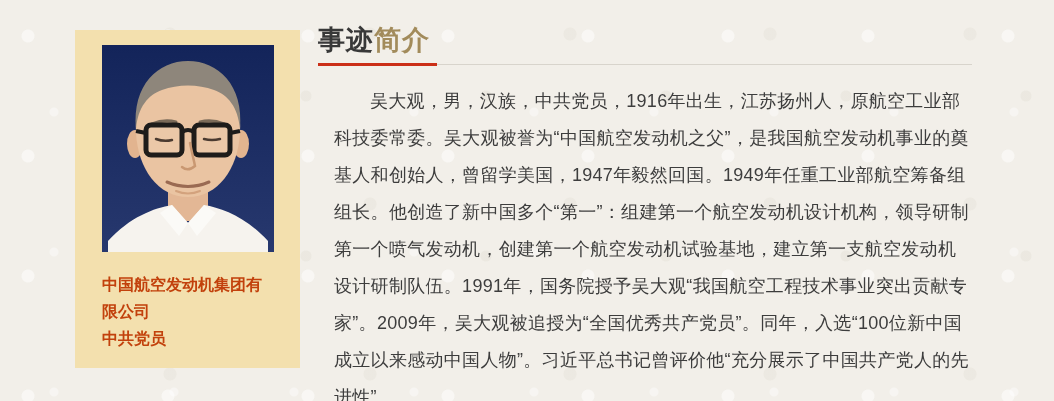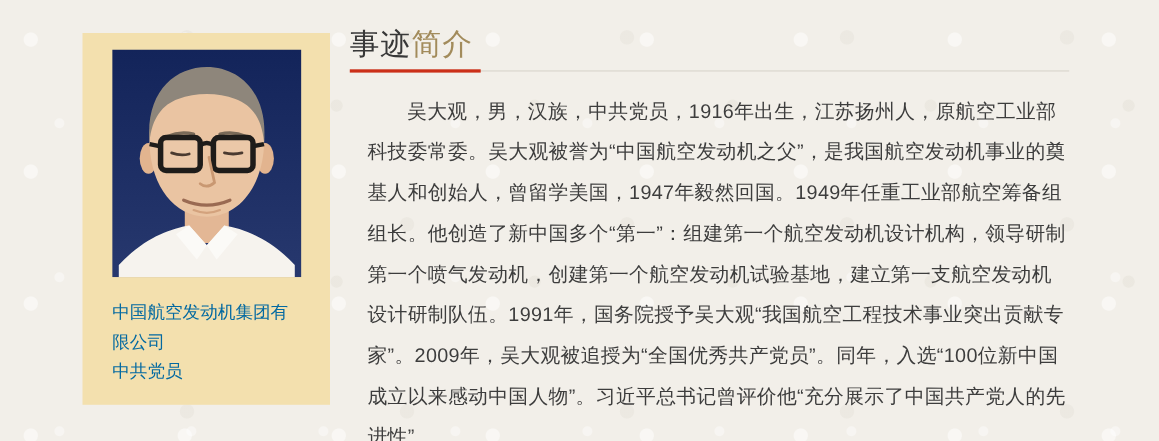--- a/index.html
+++ b/index.html
@@ -24,31 +24,31 @@
     width:225px;height:338px;
     background:#f3e0ae;
   }
   .photo{
     margin:15px auto 0;
     width:172px;height:207px;
     display:block;
   }
   .caption{
     margin:19px 25px 4px 27px;
-    font-size:16px;font-weight:normal;
+    font-size:16px;font-weight:bold;
     line-height:27px;
-    color:#0369a1;
+    color:#c2410c;
   }
   .content{
     position:absolute;left:318px;top:24px;width:667px;
   }
   .section-title{
     margin:0;
     font-size:27px;line-height:32px;
-    font-weight:normal;letter-spacing:1px;
+    font-weight:bold;letter-spacing:1px;
     color:#383838;
   }
   .section-title .gold{color:#a28b5b;}
   .title-rule{
     position:relative;
     margin-top:8px;
     width:654px;height:1px;
     background:#d8d4cc;
   }
   .red-bar{

